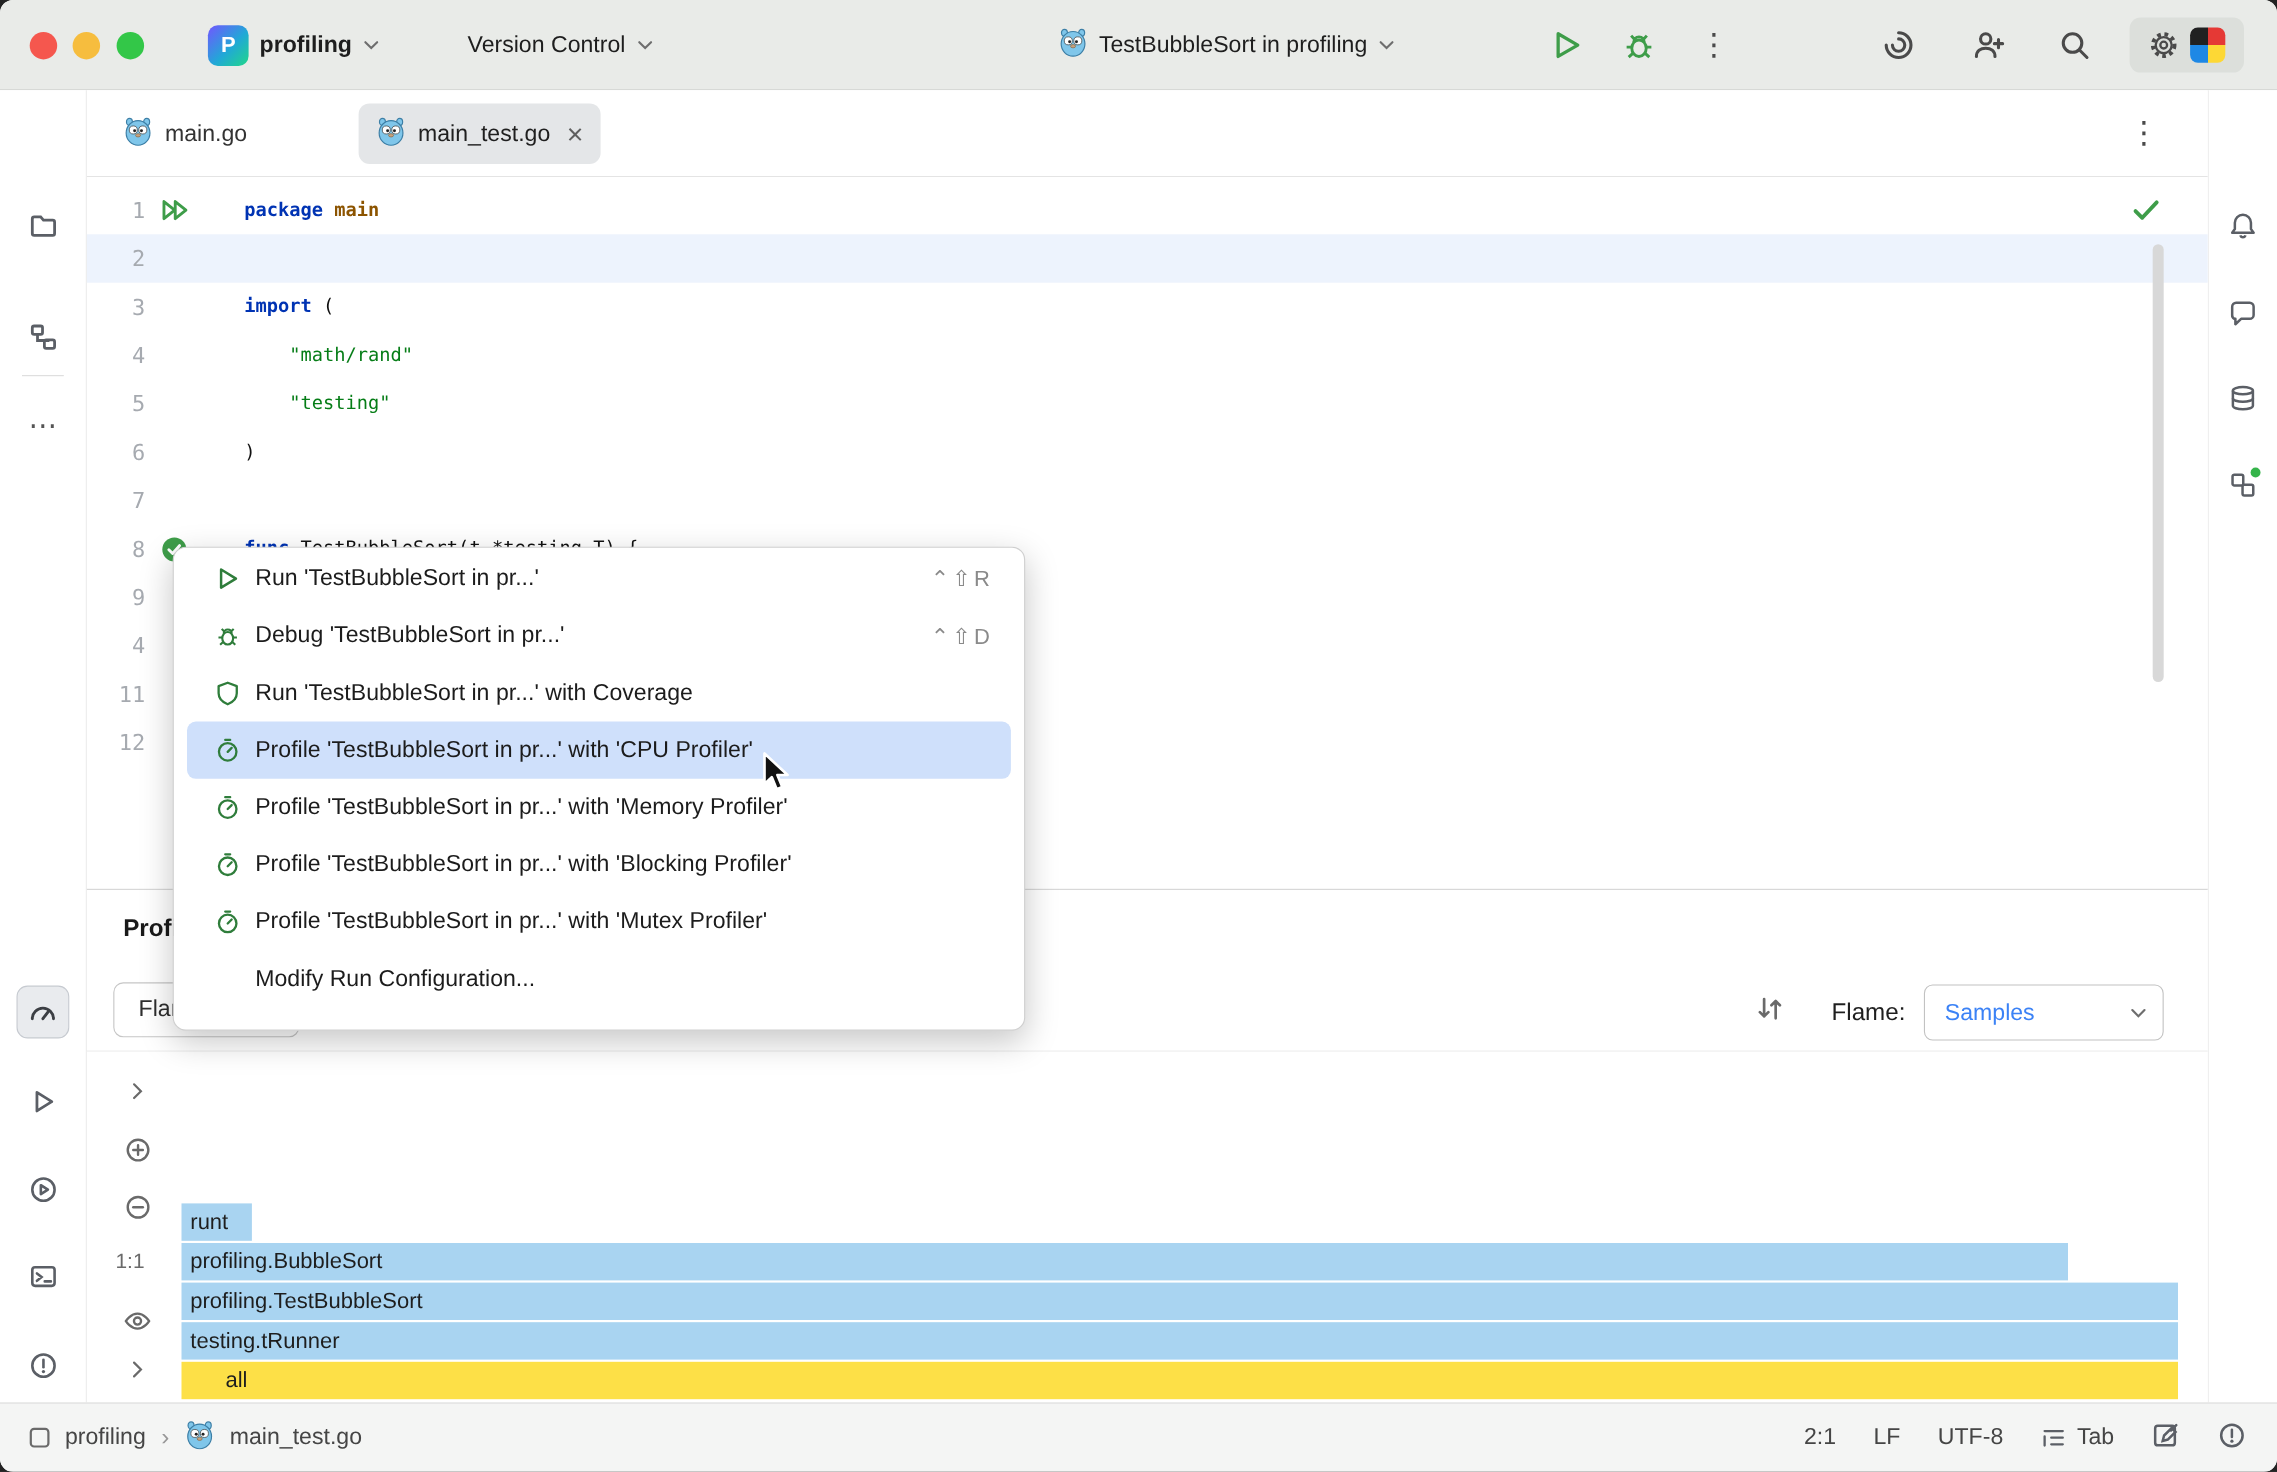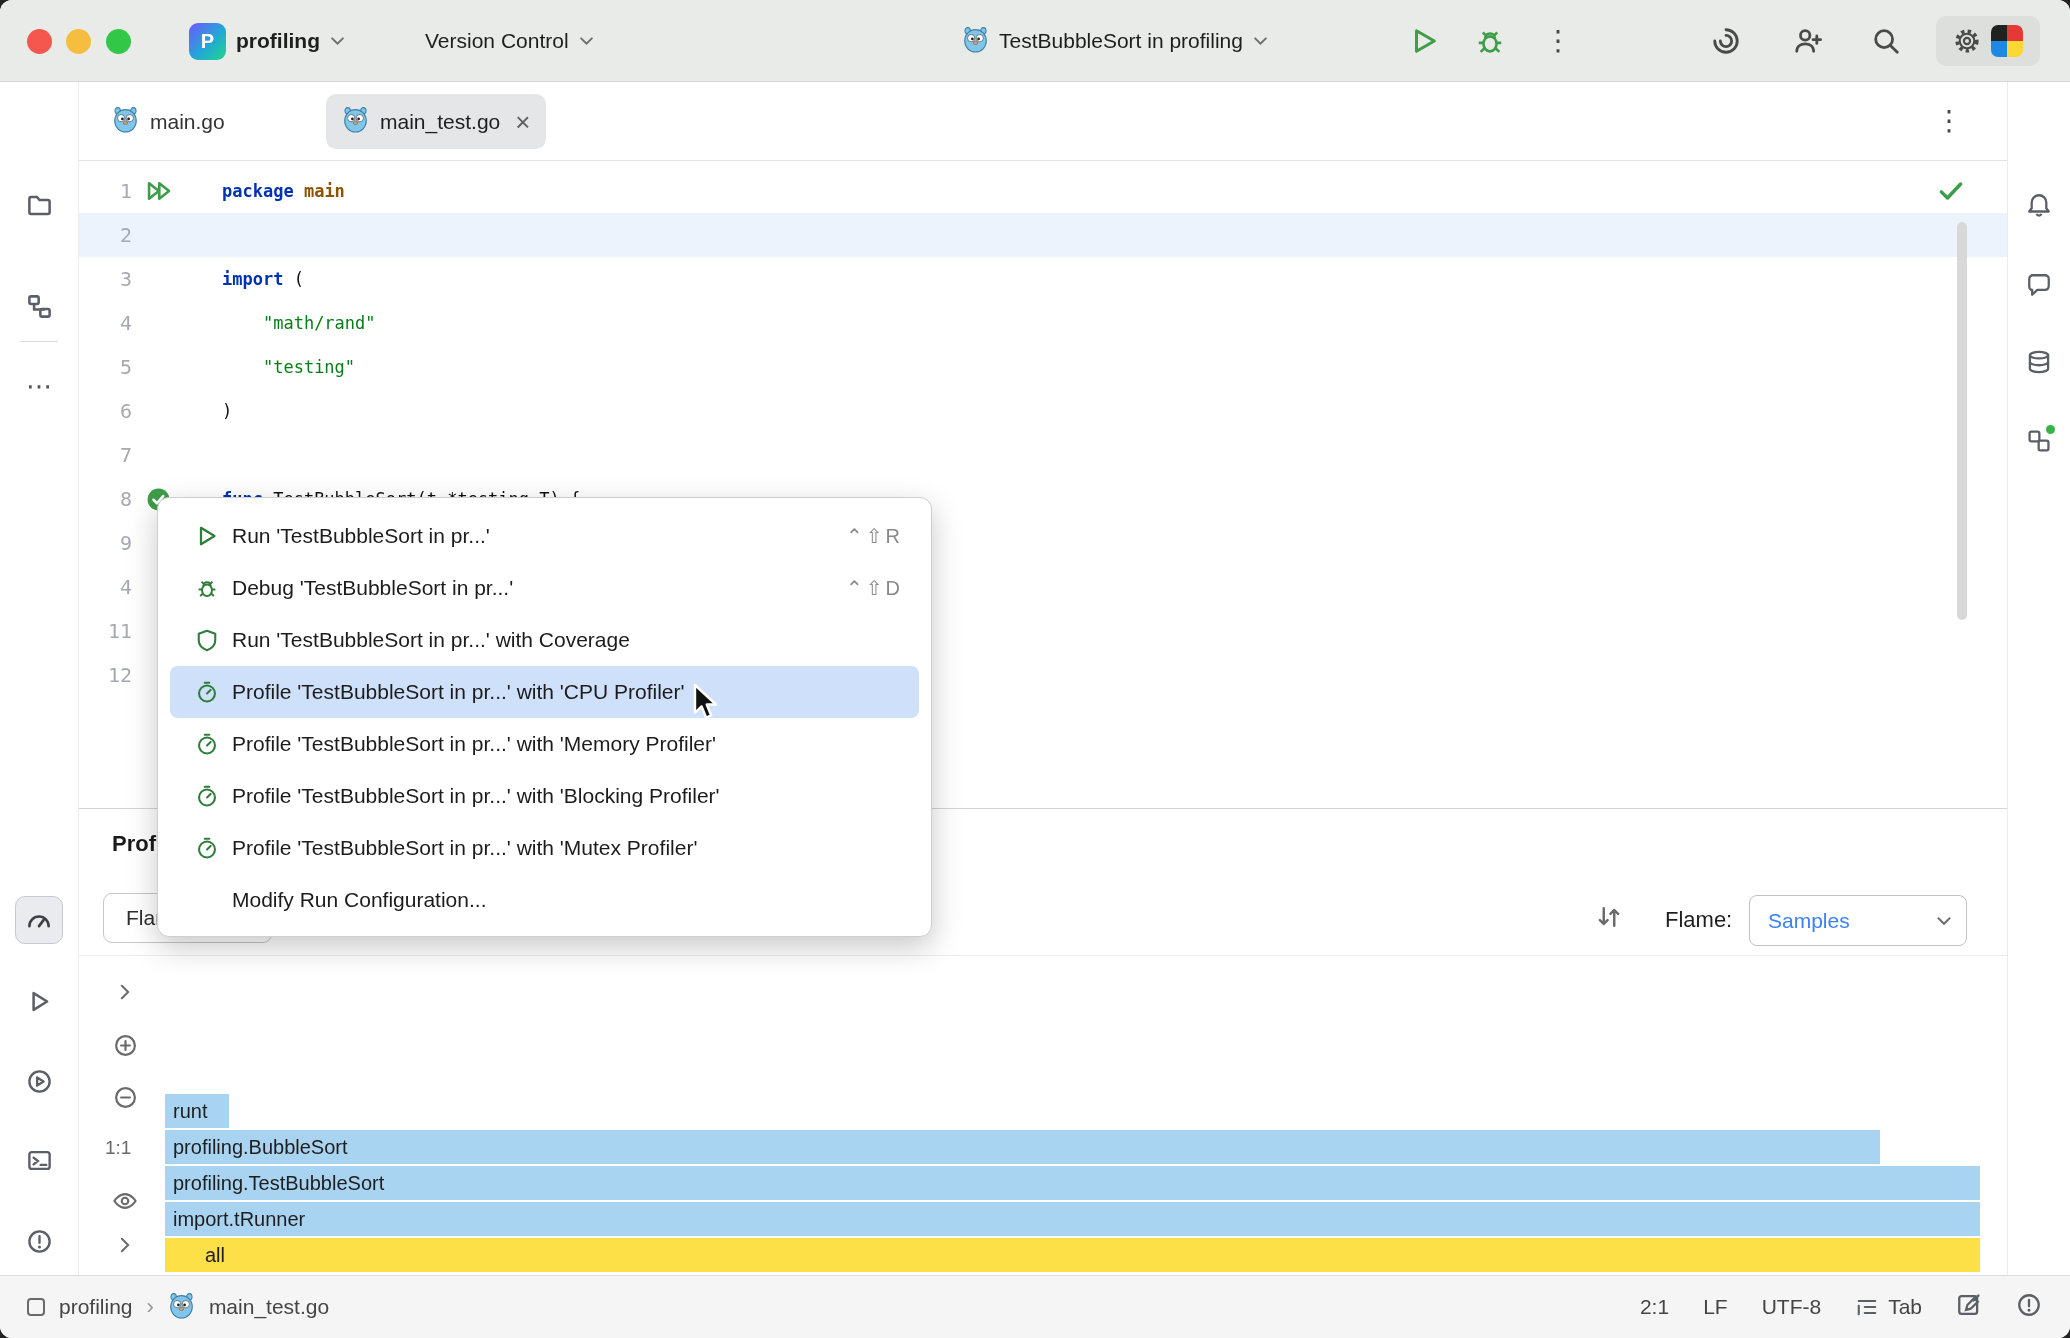--- a/index.html
+++ b/index.html
@@ -95,21 +95,21 @@
                border-top:1px solid #dcdcdc; display:flex; align-items:center; }
   .sb-left { display:flex; align-items:center; gap:14px; margin-left:27px; }
   .sb-right { display:flex; align-items:center; gap:34px; margin-left:auto; margin-right:28px; }
   .sb-text { font-size:21px; color:#454545; white-space:nowrap; }
   .sb-sep { font-size:22px; color:#979797; }
   .sb-proj-icon { width:18px; height:18px; border:2px solid #6a6a6a; border-radius:4px; }
   .sb-group { display:flex; align-items:center; gap:9px; }
 
   
   .context-menu { position:absolute; left:157px; top:497px; width:775px; height:440px; background:#fff;
-                  border:1px solid #cfcfcf; border-radius:12px; padding-top:12px;
+                  border:1px solid #cfcfcf; border-radius:12px; padding-top:2px;
                   box-shadow:0 10px 30px rgba(0,0,0,.22); z-index:40; }
   .menu-item { display:flex; align-items:center; height:52px; margin:0 12px; padding:0 16px 0 25px; border-radius:8px; }
   .menu-item.selected { background:#cfe0fb; }
   .mi-icon { width:24px; height:24px; margin-right:13px; flex:none; display:flex; align-items:center; justify-content:center; }
   .mi-label { font-size:21px; color:#1c1c1c; white-space:nowrap; flex:1; }
   .mi-shortcut { font-size:20px; color:#8a8a8a; margin-left:30px; letter-spacing:3px; }
 
   .cursor { position:absolute; left:686px; top:682px; z-index:60; }
 </style>
 </head>
@@ -453,21 +453,21 @@
     <span class="mini-btn" style="top:422px">
       <svg width="20" height="20" viewBox="0 0 16 16" fill="none" stroke="#6a6a6a" stroke-width="1.6" stroke-linecap="round">
           <path d="M5.5 3l5 5-5 5"></path>
         </svg>
     </span>
 
     <div class="flame">
         <div class="flame-bar blue" style="width: 64px;">runt</div>
         <div class="flame-bar blue" style="width: 1715px;">profiling.BubbleSort</div>
         <div class="flame-bar blue" style="width: 1815px;">profiling.TestBubbleSort</div>
-        <div class="flame-bar blue" style="width: 1815px;">import.tRunner</div>
+        <div class="flame-bar blue" style="width: 1815px;">testing.tRunner</div>
         <div class="flame-bar gray" style="width: 1815px;">all</div>
       </div>
   </section>
 
   <footer class="statusbar">
     <div class="sb-left">
       <span class="sb-proj-icon"></span>
       <span class="sb-text">profiling</span>
       <span class="sb-sep">›</span>
       <span><svg width="27" height="27" viewBox="0 0 20 20">

